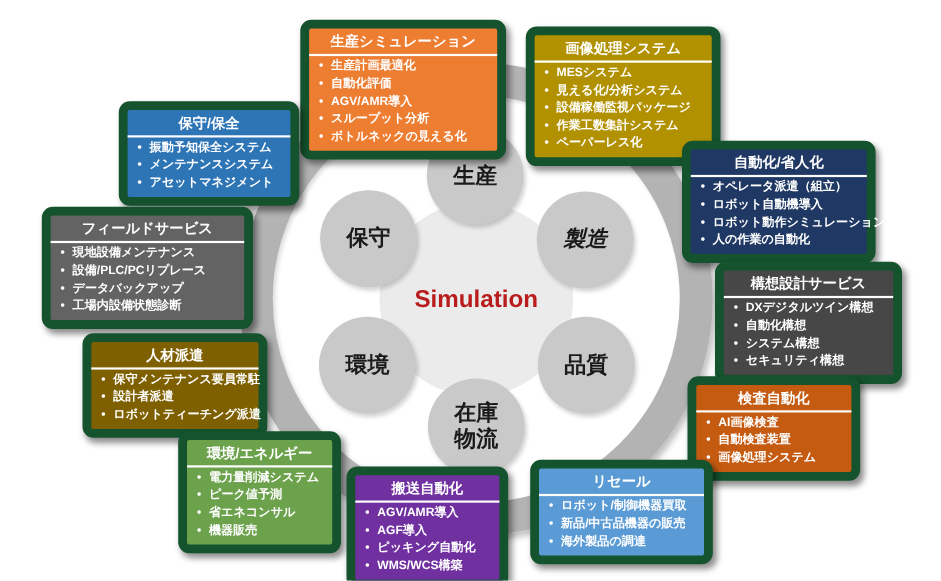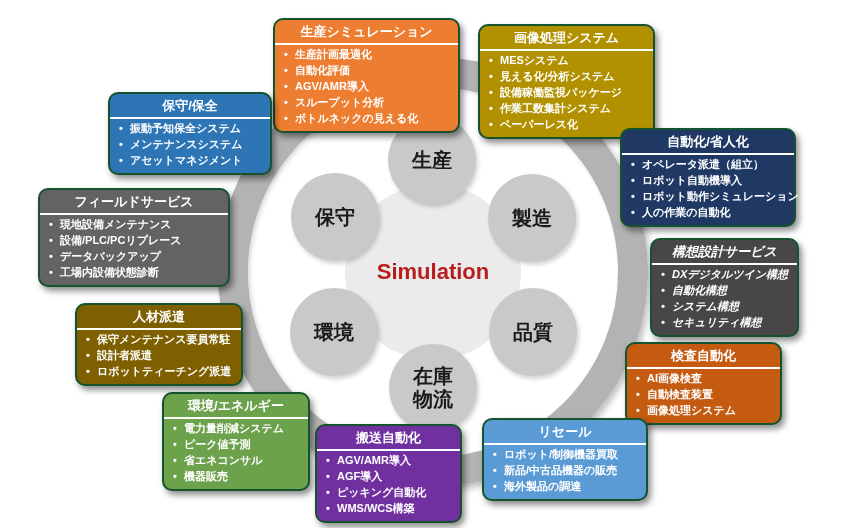--- a/index.html
+++ b/index.html
@@ -28,61 +28,61 @@
   }
   .n-production{left:388px;top:116px;}
   .n-maintenance{left:291px;top:173px;}
   .n-manufacturing{left:488px;top:174px;}
   .n-environment{left:290px;top:288px;}
   .n-quality{left:489px;top:288px;}
   .n-inventory{left:389px;top:344px;}
 
   
   .box{
-    position:absolute;z-index:3;border-radius:10px;border:2px solid #14532d;
+    position:absolute;z-index:3;border-radius:10px;border:8px solid #14532d;
     box-shadow:3px 4px 6px rgba(0,0,0,0.45);color:#fff;box-sizing:border-box;
   }
   .box-title{
     font-size:13px;font-weight:bold;text-align:center;color:#fff;
     padding:3px 4px 2px;border-bottom:2px solid #ffffff;white-space:nowrap;
   }
   .box-items{list-style:none;margin:0;padding:1px 6px 5px 6px;}
   .box-items li{
     font-size:11px;font-weight:bold;line-height:16px;white-space:nowrap;
     padding-left:14px;position:relative;
   }
   .box-items li::before{content:"\2022";position:absolute;left:3px;}
 
   .b0{left:273px;top:18px;width:187px;}
   .b1{left:478px;top:24px;width:177px;}
   .b2{left:108px;top:92px;width:164px;}
   .b3{left:620px;top:128px;width:176px;}
   .b4{left:38px;top:188px;width:192px;}
-  .b5{left:650px;top:238px;width:149px;font-style:italic;}
+  .b5{left:650px;top:238px;width:170px;}
   .b6{left:75px;top:303px;width:168px;}
   .b7{left:625px;top:342px;width:157px;}
   .b8{left:162px;top:392px;width:148px;}
   .b9{left:315px;top:424px;width:147px;}
   .b10{left:482px;top:418px;width:166px;}
 </style>
 </head>
 <body>
 
 <div class="stage">
 
   <div class="ring"></div>
 
   <div class="center-circle" style="background-color: rgb(235, 235, 235);">
     <span class="center-label">Simulation</span>
   </div>
 
   <div class="node n-production" style="background-color: rgb(201, 201, 201);">
     <span>生産</span>
   </div>
-  <div class="node n-manufacturing" style="background-color: rgb(201, 201, 201);">
+  <div class="node n-manufacturing" style="background-color: rgb(201, 201, 201); font-style: italic;">
     <span>製造</span>
   </div>
   <div class="node n-quality" style="background-color: rgb(201, 201, 201);">
     <span>品質</span>
   </div>
   <div class="node n-inventory" style="background-color: rgb(201, 201, 201);">
     <span>在庫</span>
     <span>物流</span>
   </div>
   <div class="node n-environment" style="background-color: rgb(201, 201, 201);">

